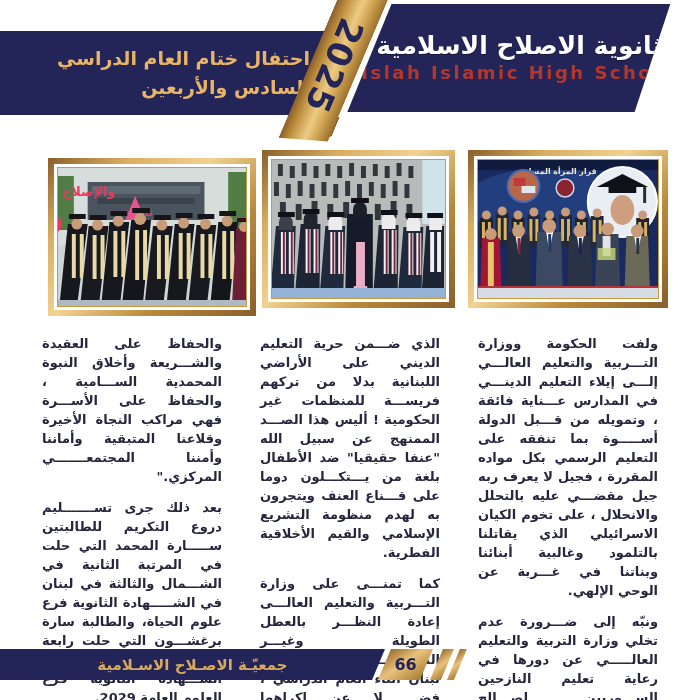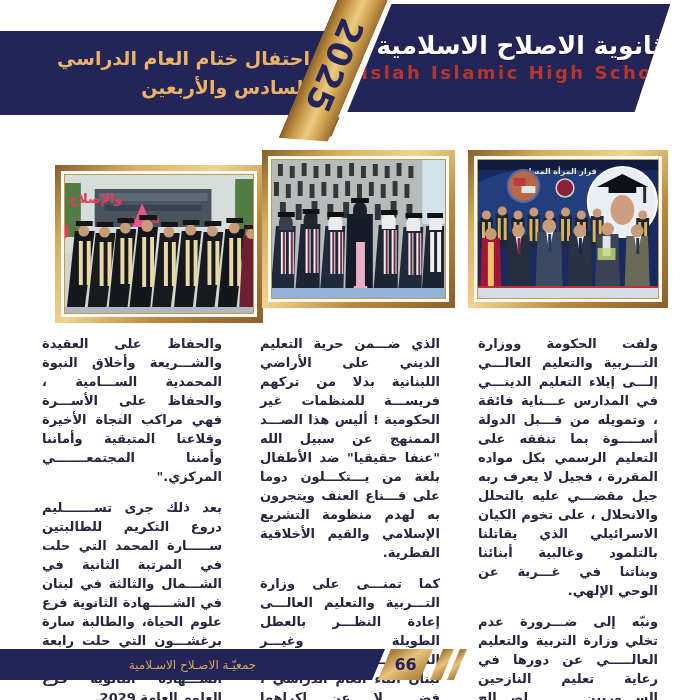--- a/index.html
+++ b/index.html
@@ -58,21 +58,21 @@
   .article p{
     margin:12px;color:#26263e;font-weight:bold;font-size:13px;line-height:19px;
     text-align:justify;text-align-last:right;
   }
   
   .footer-bar{
     position:absolute;left:0;top:649px;width:385px;height:31px;background:#232457;
     clip-path:polygon(0 0,100% 0,calc(100% - 13px) 100%,0 100%);
     display:flex;align-items:center;justify-content:center;
   }
-  .footer-bar .org{direction:rtl;color:#d8a95c;font-weight:normal;font-size:12px;text-align:center;}
+  .footer-bar .org{direction:rtl;color:#d8a95c;font-weight:bold;font-size:15px;text-align:center;}
   .page-badge{
     position:absolute;left:391px;top:649px;width:42px;height:31px;
     transform:skewX(-23deg);transform-origin:top left;
     background:linear-gradient(135deg,#9a6d2f,#e9c27b 45%,#a87c33);
     display:flex;align-items:center;justify-content:center;
   }
   .page-badge span{transform:skewX(23deg);color:#232457;font-weight:bold;font-size:16px;}
   .gold-stripe{position:absolute;top:649px;height:31px;transform:skewX(-23deg);transform-origin:top left;
     background:linear-gradient(135deg,#9a6d2f,#e9c27b 50%,#a87c33);}
   .stripe-1{left:443px;width:11px;}
@@ -93,21 +93,21 @@
   <div class="banner-right">
     <div class="school-ar">ثانوية الاصلاح الاسلامية</div>
     <div class="school-en">Islah Islamic High School</div>
   </div>
 
   <div class="ribbon-fold"></div>
   <div class="ribbon">
     <span class="year">2025</span>
   </div>
 
-  <figure class="photo-frame pf1" style="margin:15px">
+  <figure class="photo-frame pf1" style="margin:8px">
     <div class="photo-mat">
       <div class="photo-inner">
         <svg viewBox="0 0 190 138" preserveAspectRatio="none" role="img" aria-label="صف الخريجين بالأثواب السوداء والأوشحة الذهبية أمام لافتة حمراء">
           <rect width="190" height="138" fill="#ccd6d2"></rect>
           <rect x="0" y="0" width="190" height="78" fill="#d7ddda"></rect>
           <rect x="0" y="8" width="16" height="54" fill="#527c46"></rect>
           <rect x="172" y="4" width="18" height="58" fill="#527c46"></rect>
           <rect x="30" y="14" width="118" height="38" fill="#49545e"></rect>
           <rect x="34" y="18" width="110" height="8" fill="#5d6a74"></rect>
           <rect x="40" y="30" width="98" height="6" fill="#39434c"></rect>

